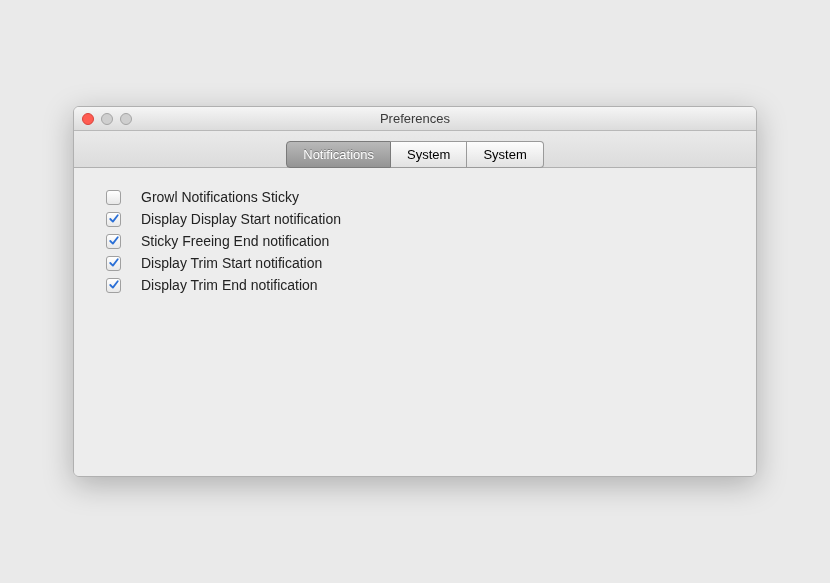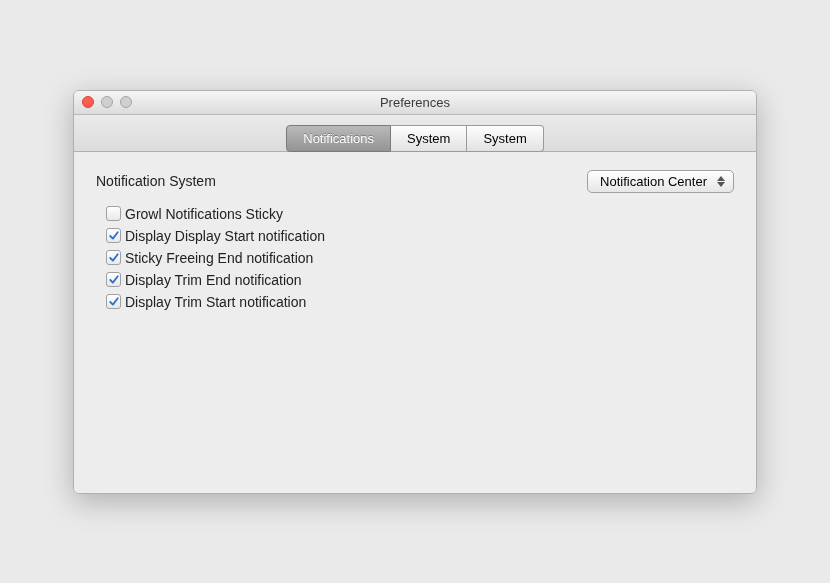--- a/index.html
+++ b/index.html
@@ -120,21 +120,21 @@
       width: 0; height: 0;
     }
     .arrow.up { border-left: 4px solid transparent; border-right: 4px solid transparent; border-bottom: 5px solid #555; }
     .arrow.down { border-left: 4px solid transparent; border-right: 4px solid transparent; border-top: 5px solid #555; }
     .options {
       margin-left: 10px;
     }
     .check-row {
       display: flex;
       align-items: center;
-      gap: 4px;
+      gap: 20px;
       font-size: 14px;
       color: #222;
       padding: 3px 0;
     }
     .checkbox {
       width: 15px;
       height: 15px;
       background: linear-gradient(to bottom, #fff, #e8e8e8);
       border: 1px solid #a0a0a0;
       border-radius: 3px;
@@ -161,30 +161,20 @@
 
   <div class="toolbar">
     <div class="segmented">
       <div class="seg active">Notifications</div>
       <div class="seg">System</div>
       <div class="seg">System</div>
     </div>
   </div>
 
   <div class="content">
-    <div class="top-row">
-      <div class="heading">Notification System</div>
-      <div class="popup">
-        <span>Notification Center</span>
-        <span class="popup-arrows">
-          <span class="arrow up"></span>
-          <span class="arrow down"></span>
-        </span>
-      </div>
-    </div>
 
     <div class="options">
       <div class="check-row">
         <div class="checkbox">
           
         </div>
         <span>Growl Notifications Sticky</span>
       </div>
       <div class="check-row">
         <div class="checkbox checked">
@@ -201,25 +191,25 @@
             </svg>
         </div>
         <span>Sticky Freeing End notification</span>
       </div>
       <div class="check-row">
         <div class="checkbox checked">
           <svg viewBox="0 0 16 16">
               <path d="M3 8 L6.5 11.5 L13 3" stroke="#2a6fd6" stroke-width="2.4" fill="none" stroke-linecap="round" stroke-linejoin="round"></path>
             </svg>
         </div>
+        <span>Display Trim Start notification</span>
+      </div>
+      <div class="check-row">
+        <div class="checkbox checked">
+          <svg viewBox="0 0 16 16">
+              <path d="M3 8 L6.5 11.5 L13 3" stroke="#2a6fd6" stroke-width="2.4" fill="none" stroke-linecap="round" stroke-linejoin="round"></path>
+            </svg>
+        </div>
         <span>Display Trim End notification</span>
-      </div>
-      <div class="check-row">
-        <div class="checkbox checked">
-          <svg viewBox="0 0 16 16">
-              <path d="M3 8 L6.5 11.5 L13 3" stroke="#2a6fd6" stroke-width="2.4" fill="none" stroke-linecap="round" stroke-linejoin="round"></path>
-            </svg>
-        </div>
-        <span>Display Trim Start notification</span>
       </div>
     </div>
   </div>
 </div>
 
 </body></html>

